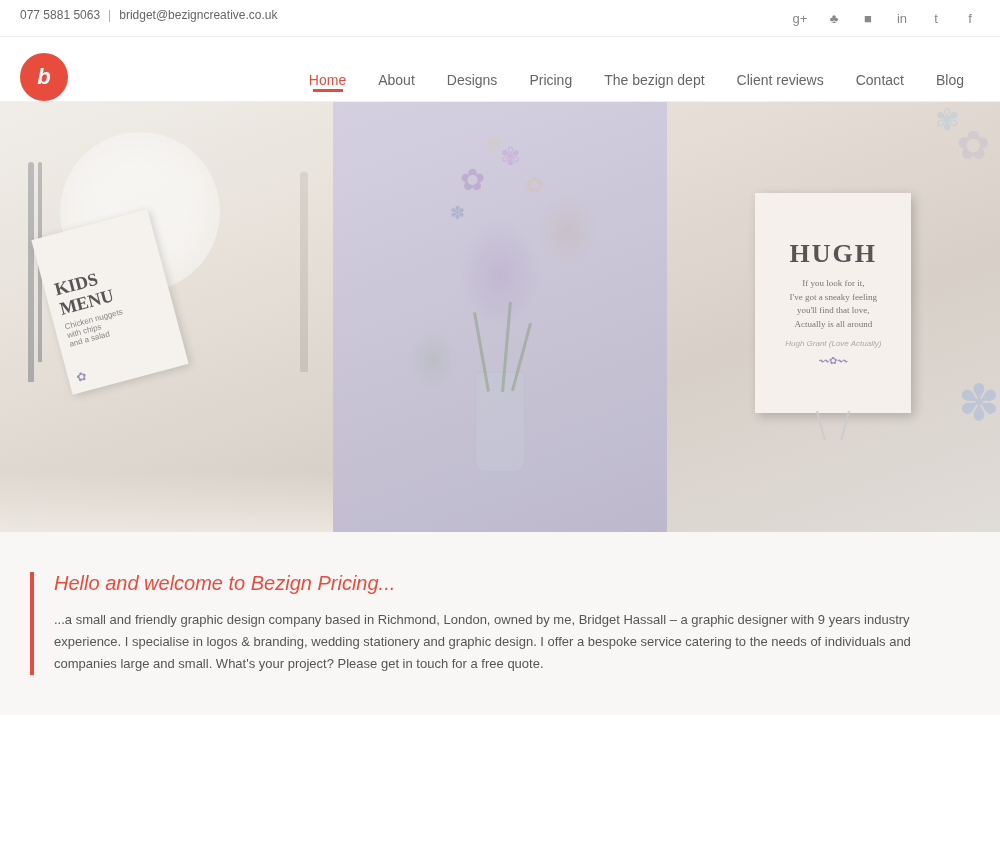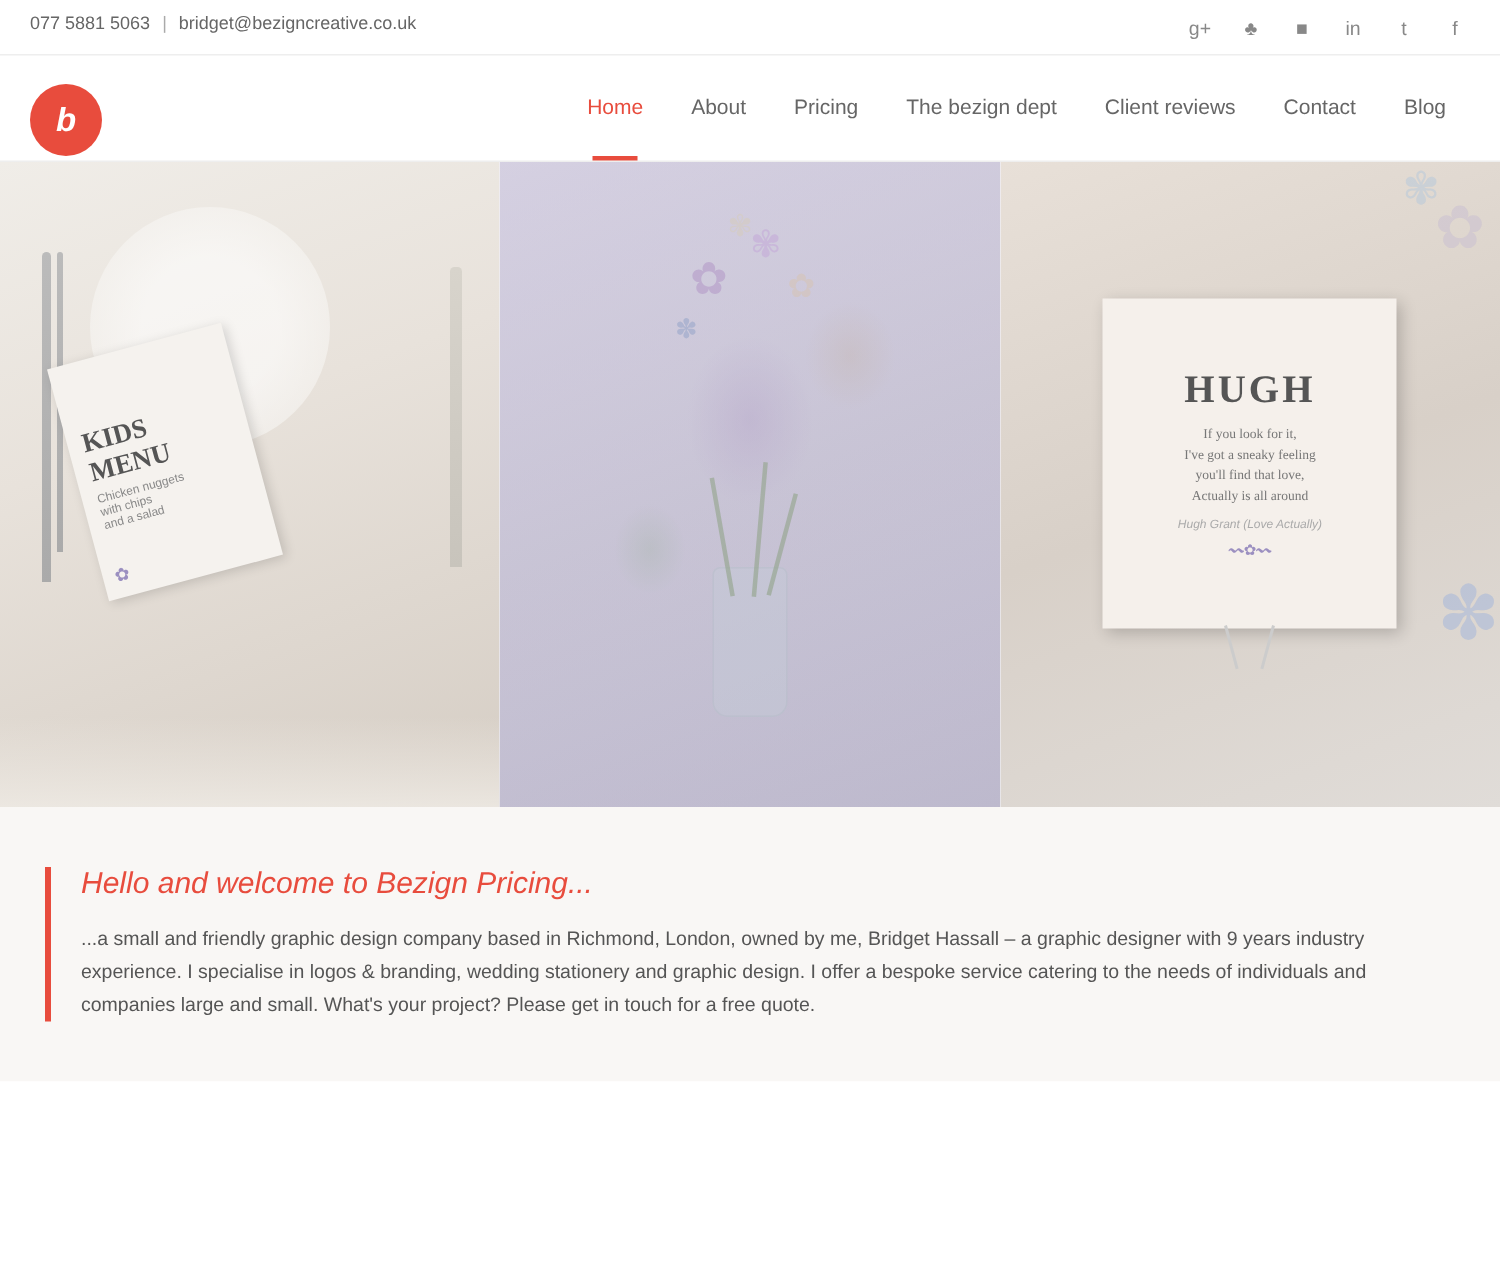--- a/index.html
+++ b/index.html
@@ -53,21 +53,21 @@
     }
 
     
     nav {
       display: flex;
       align-items: flex-end;
       gap: 0;
       padding-bottom: 0;
     }
     .nav-item {
-      padding: 10px 16px 28px 16px;
+      padding: 10px 16px 4px 16px;
       font-size: 14px;
       color: #666;
       cursor: pointer;
       text-decoration: none;
       position: relative;
     }
     .nav-item.active {
       color: #e84c3d;
     }
     .nav-item.active::after {
@@ -132,21 +132,21 @@
     }
 
     
     .panel-right-sim {
       background: linear-gradient(160deg, #e8e0d8 0%, #d8d0c8 50%, #e0dcd8 100%);
       width: 100%; height: 100%;
       display: flex; align-items: center; justify-content: center;
     }
     .place-card {
       background: #f5f0eb;
-      width: 196px; height: 220px;
+      width: 156px; height: 220px;
       box-shadow: 3px 3px 10px rgba(0,0,0,0.2);
       display: flex; flex-direction: column; align-items: center; justify-content: center;
       padding: 15px;
       position: relative;
     }
     .place-card-name {
       font-size: 26px; font-weight: bold; color: #555;
       font-family: serif; letter-spacing: 2px;
       margin-bottom: 8px;
     }
@@ -201,20 +201,21 @@
 
 <div class="header">
   <div class="logo">
     <div class="logo-icon">
       <span>b</span>
     </div>
   </div>
   <nav>
     <a class="nav-item active">Home</a>
     <a class="nav-item">About</a>
+    <a class="nav-item">Designs</a>
     <a class="nav-item">Pricing</a>
     <a class="nav-item">The bezign dept</a>
     <a class="nav-item">Client reviews</a>
     <a class="nav-item">Contact</a>
     <a class="nav-item">Blog</a>
   </nav>
 </div>
 
 <div class="hero">
 

